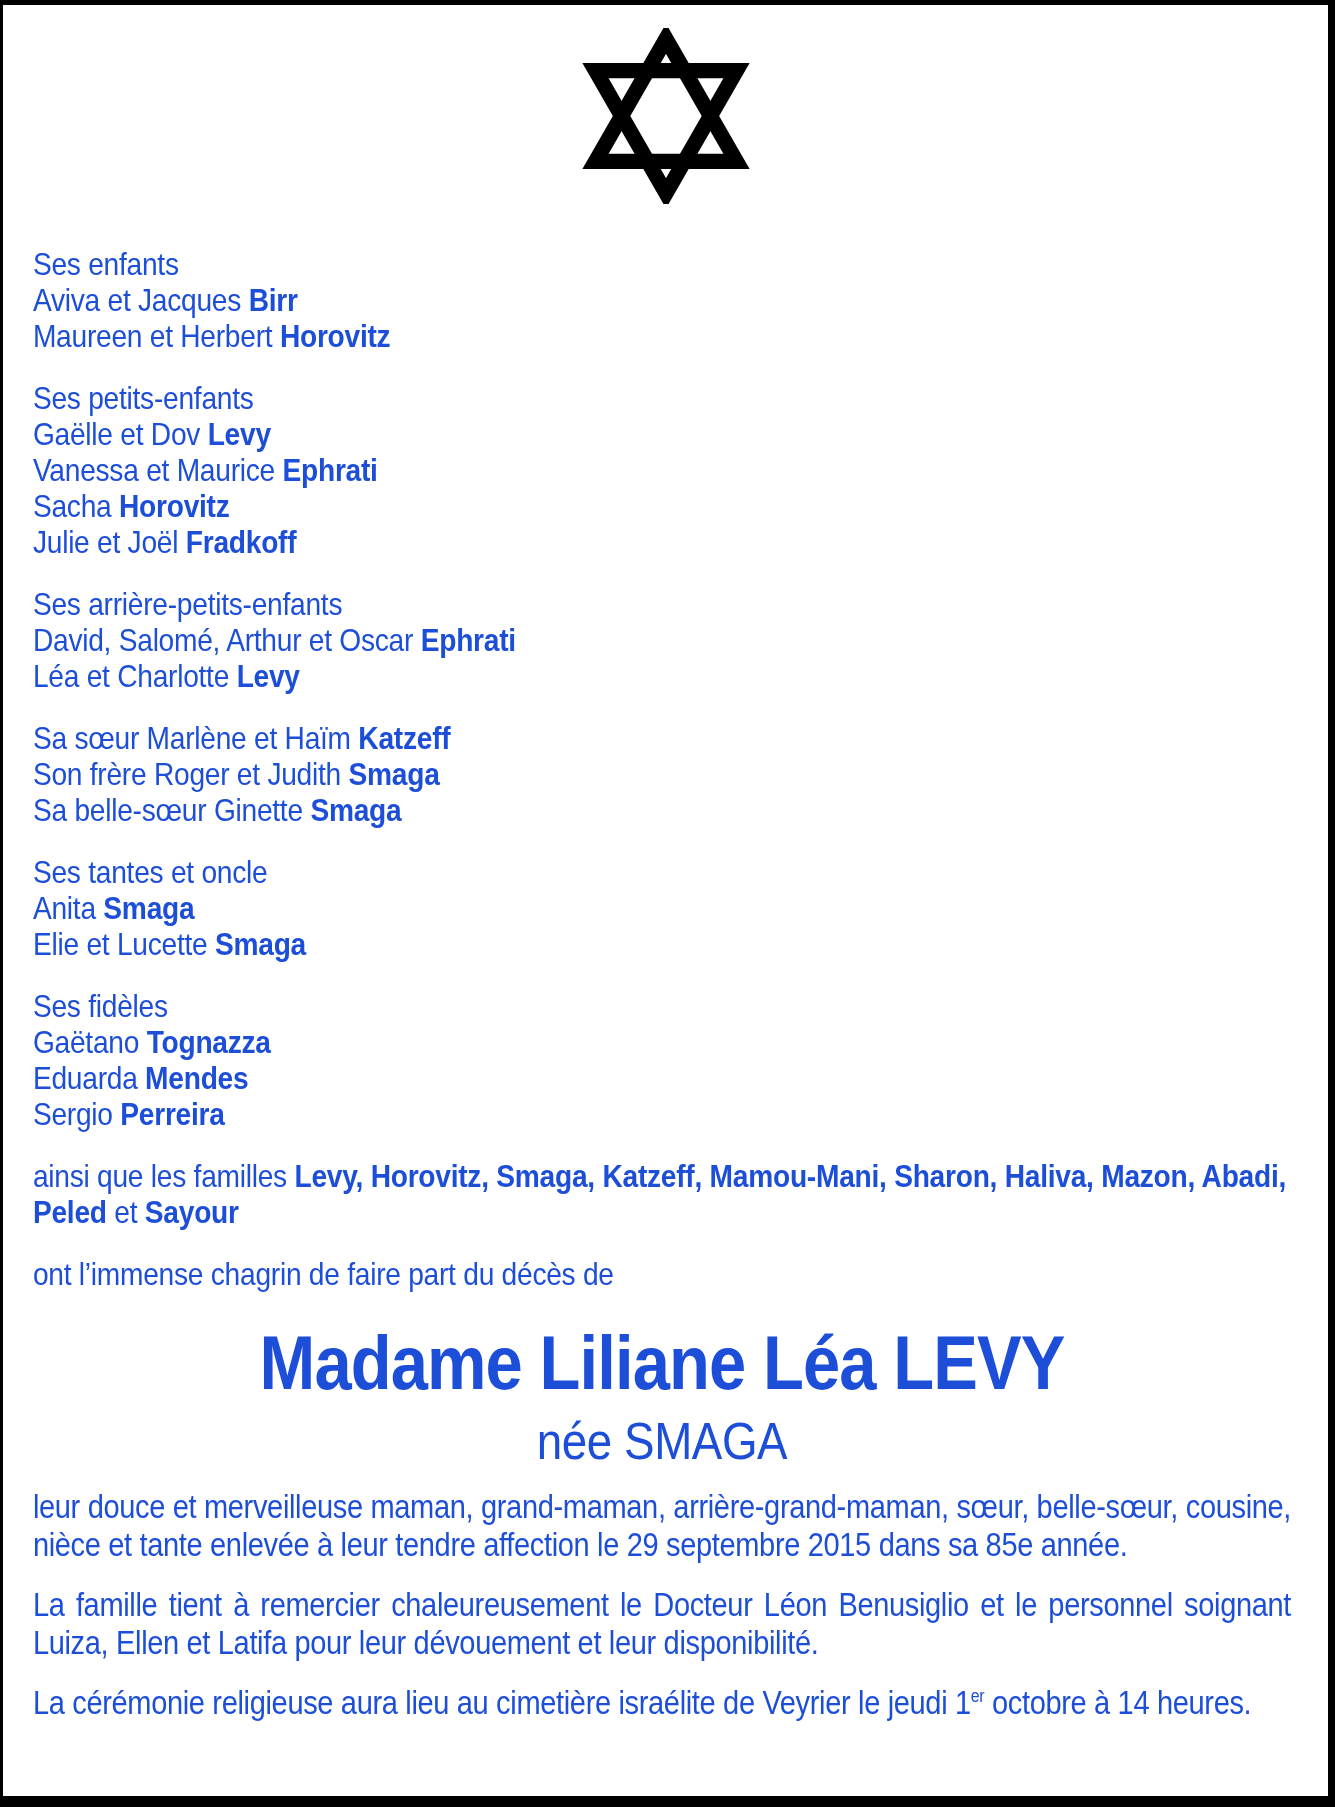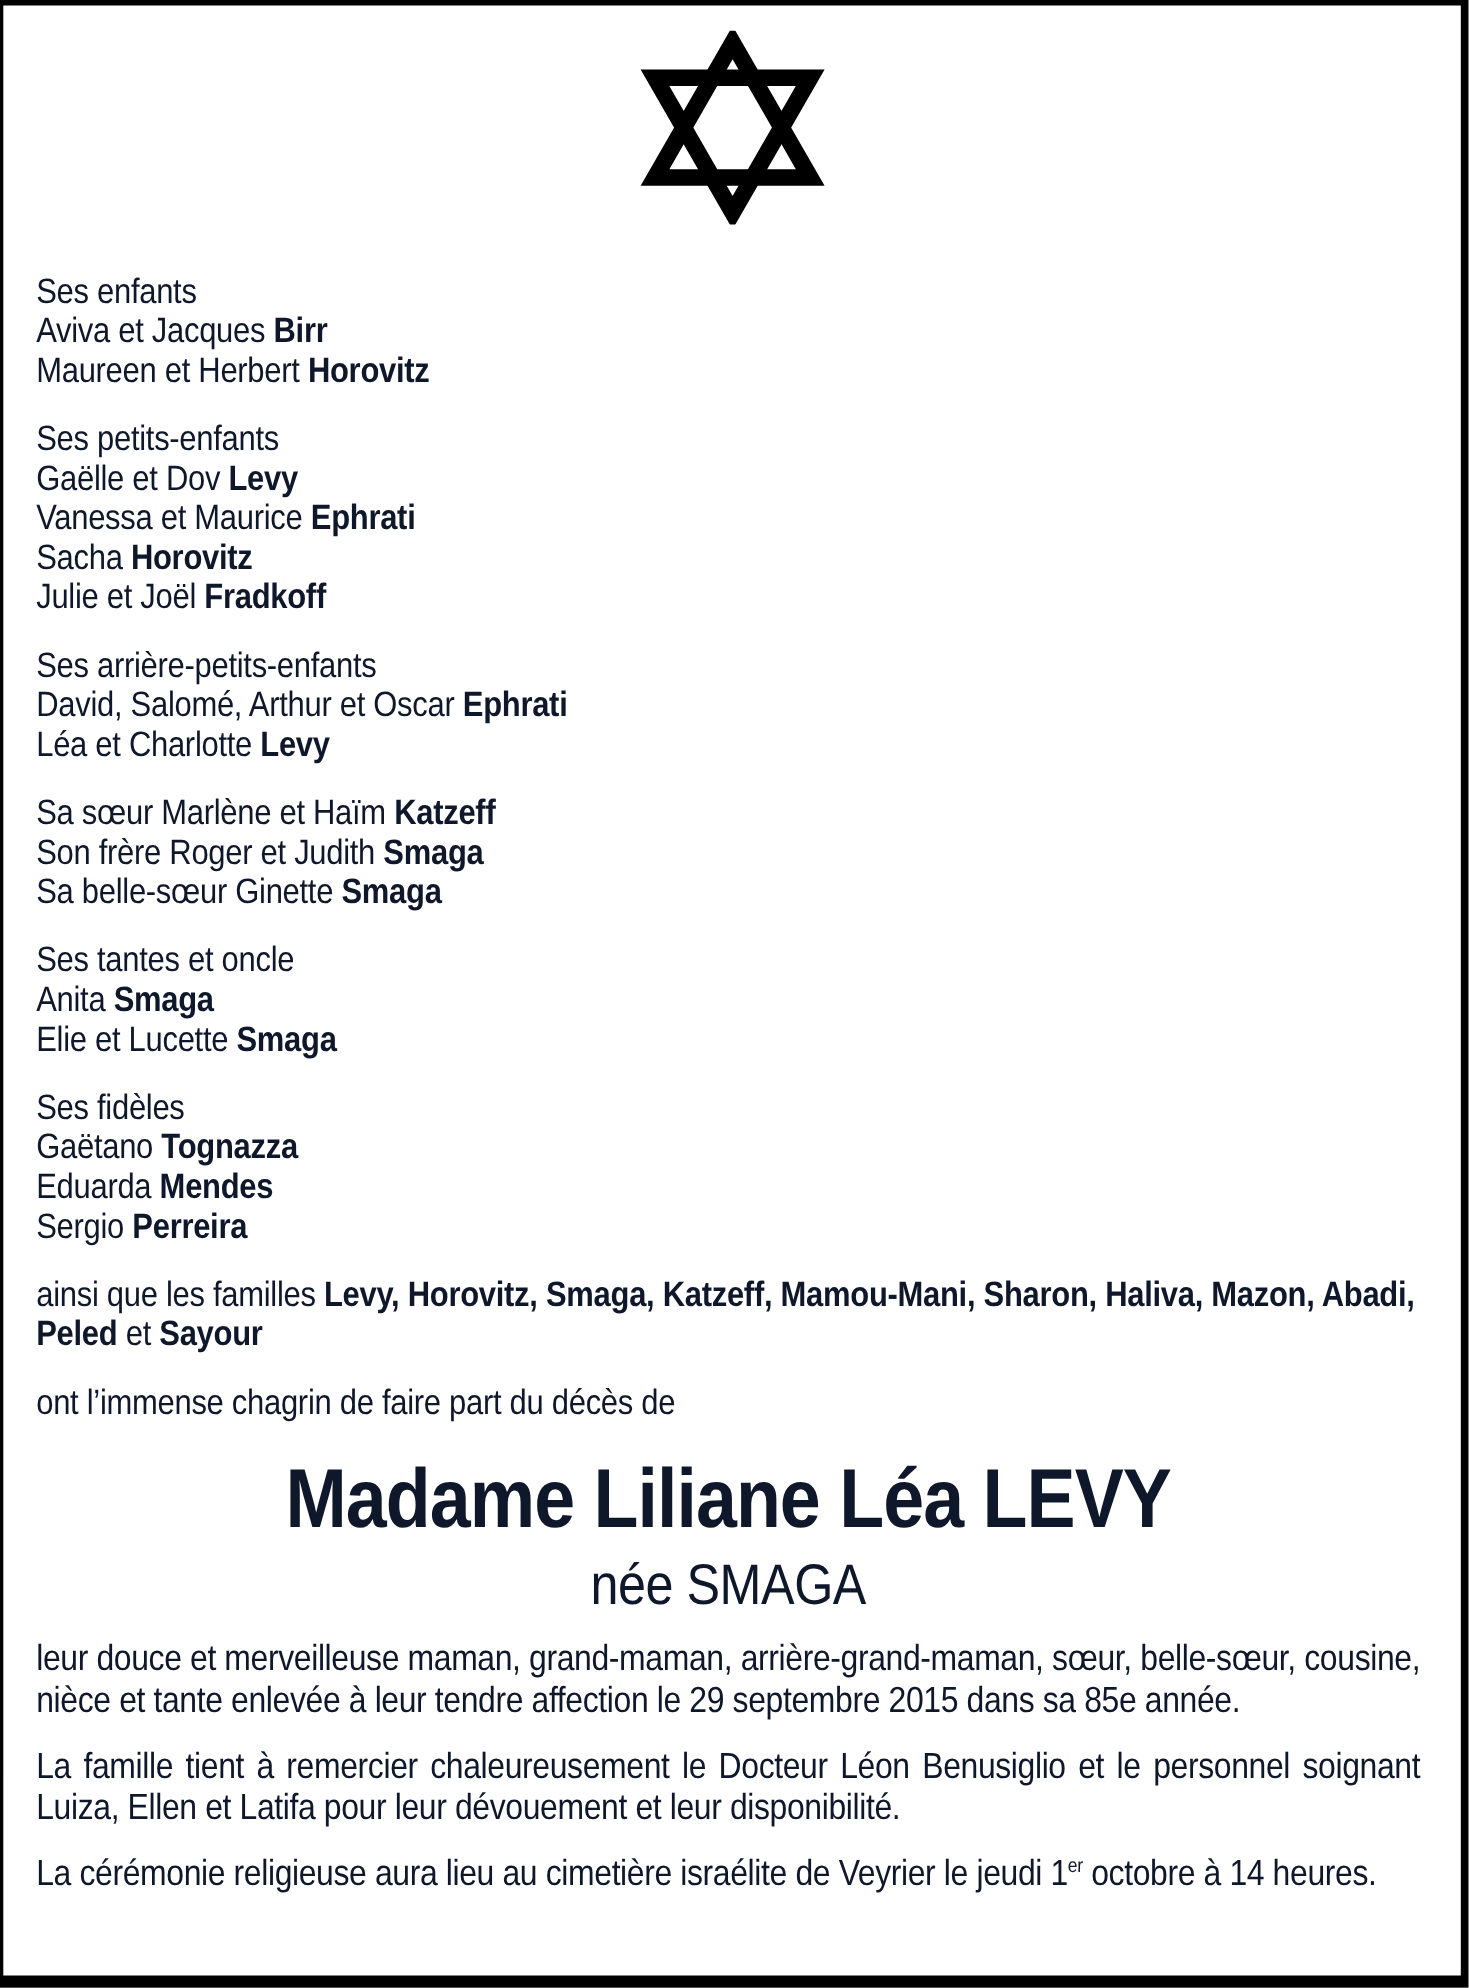--- a/index.html
+++ b/index.html
@@ -9,21 +9,21 @@
     height: 1807px;
     margin: 0 auto;
     background: #ffffff;
     box-sizing: border-box;
     border-top: 5px solid #000;
     border-left: 3px solid #000;
     border-right: 7px solid #000;
     border-bottom: 11px solid #000;
     overflow: hidden;
     font-family: "Liberation Sans", sans-serif;
-    color: #0f172a;
+    color: #1d4ed8;
   }
   .star-wrap {
     margin-top: 23px;
     text-align: center;
     line-height: 0;
   }
   .condensed {
     margin-top: 42px;
     width: 113.64%;
     transform: scaleX(0.88);

